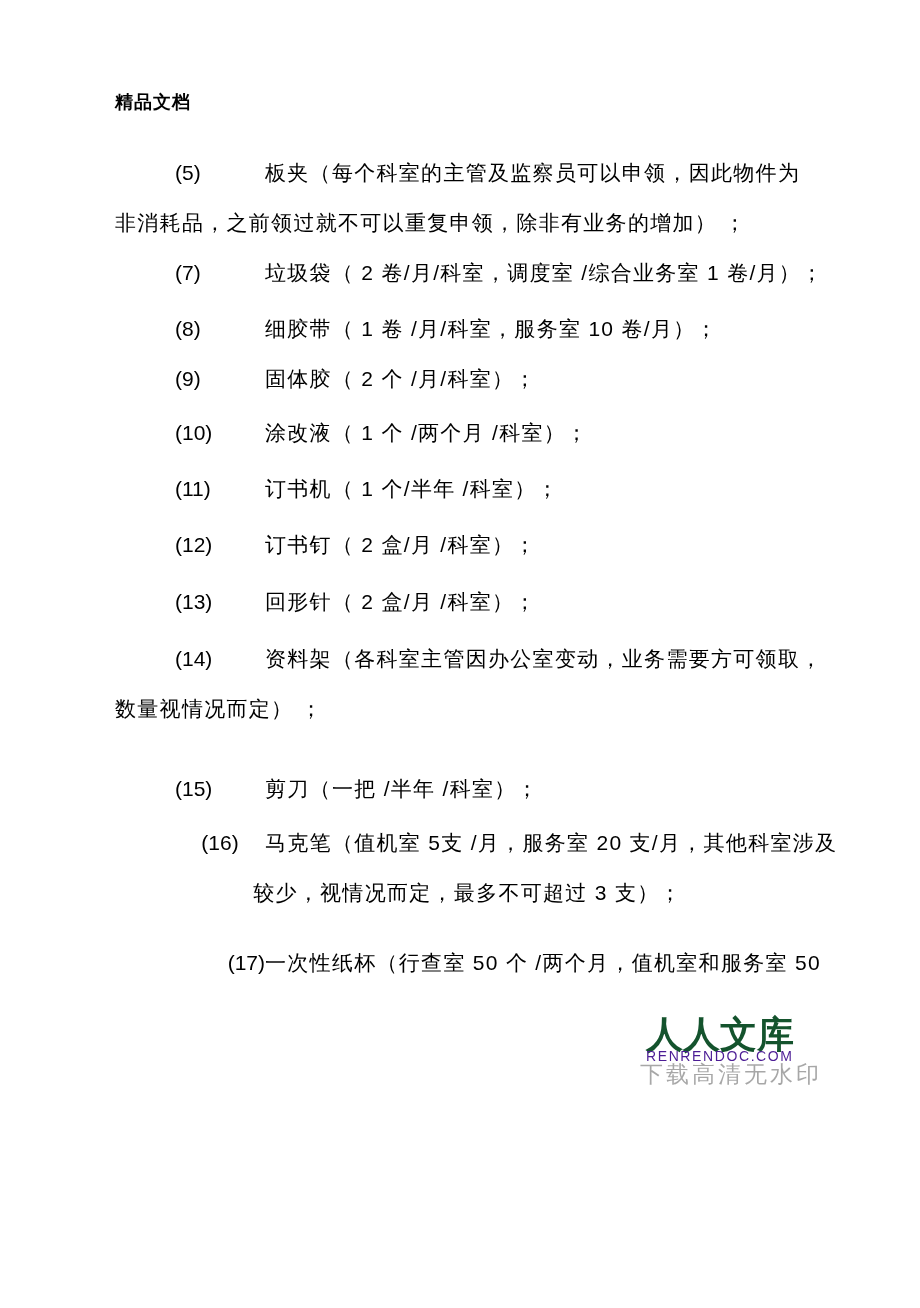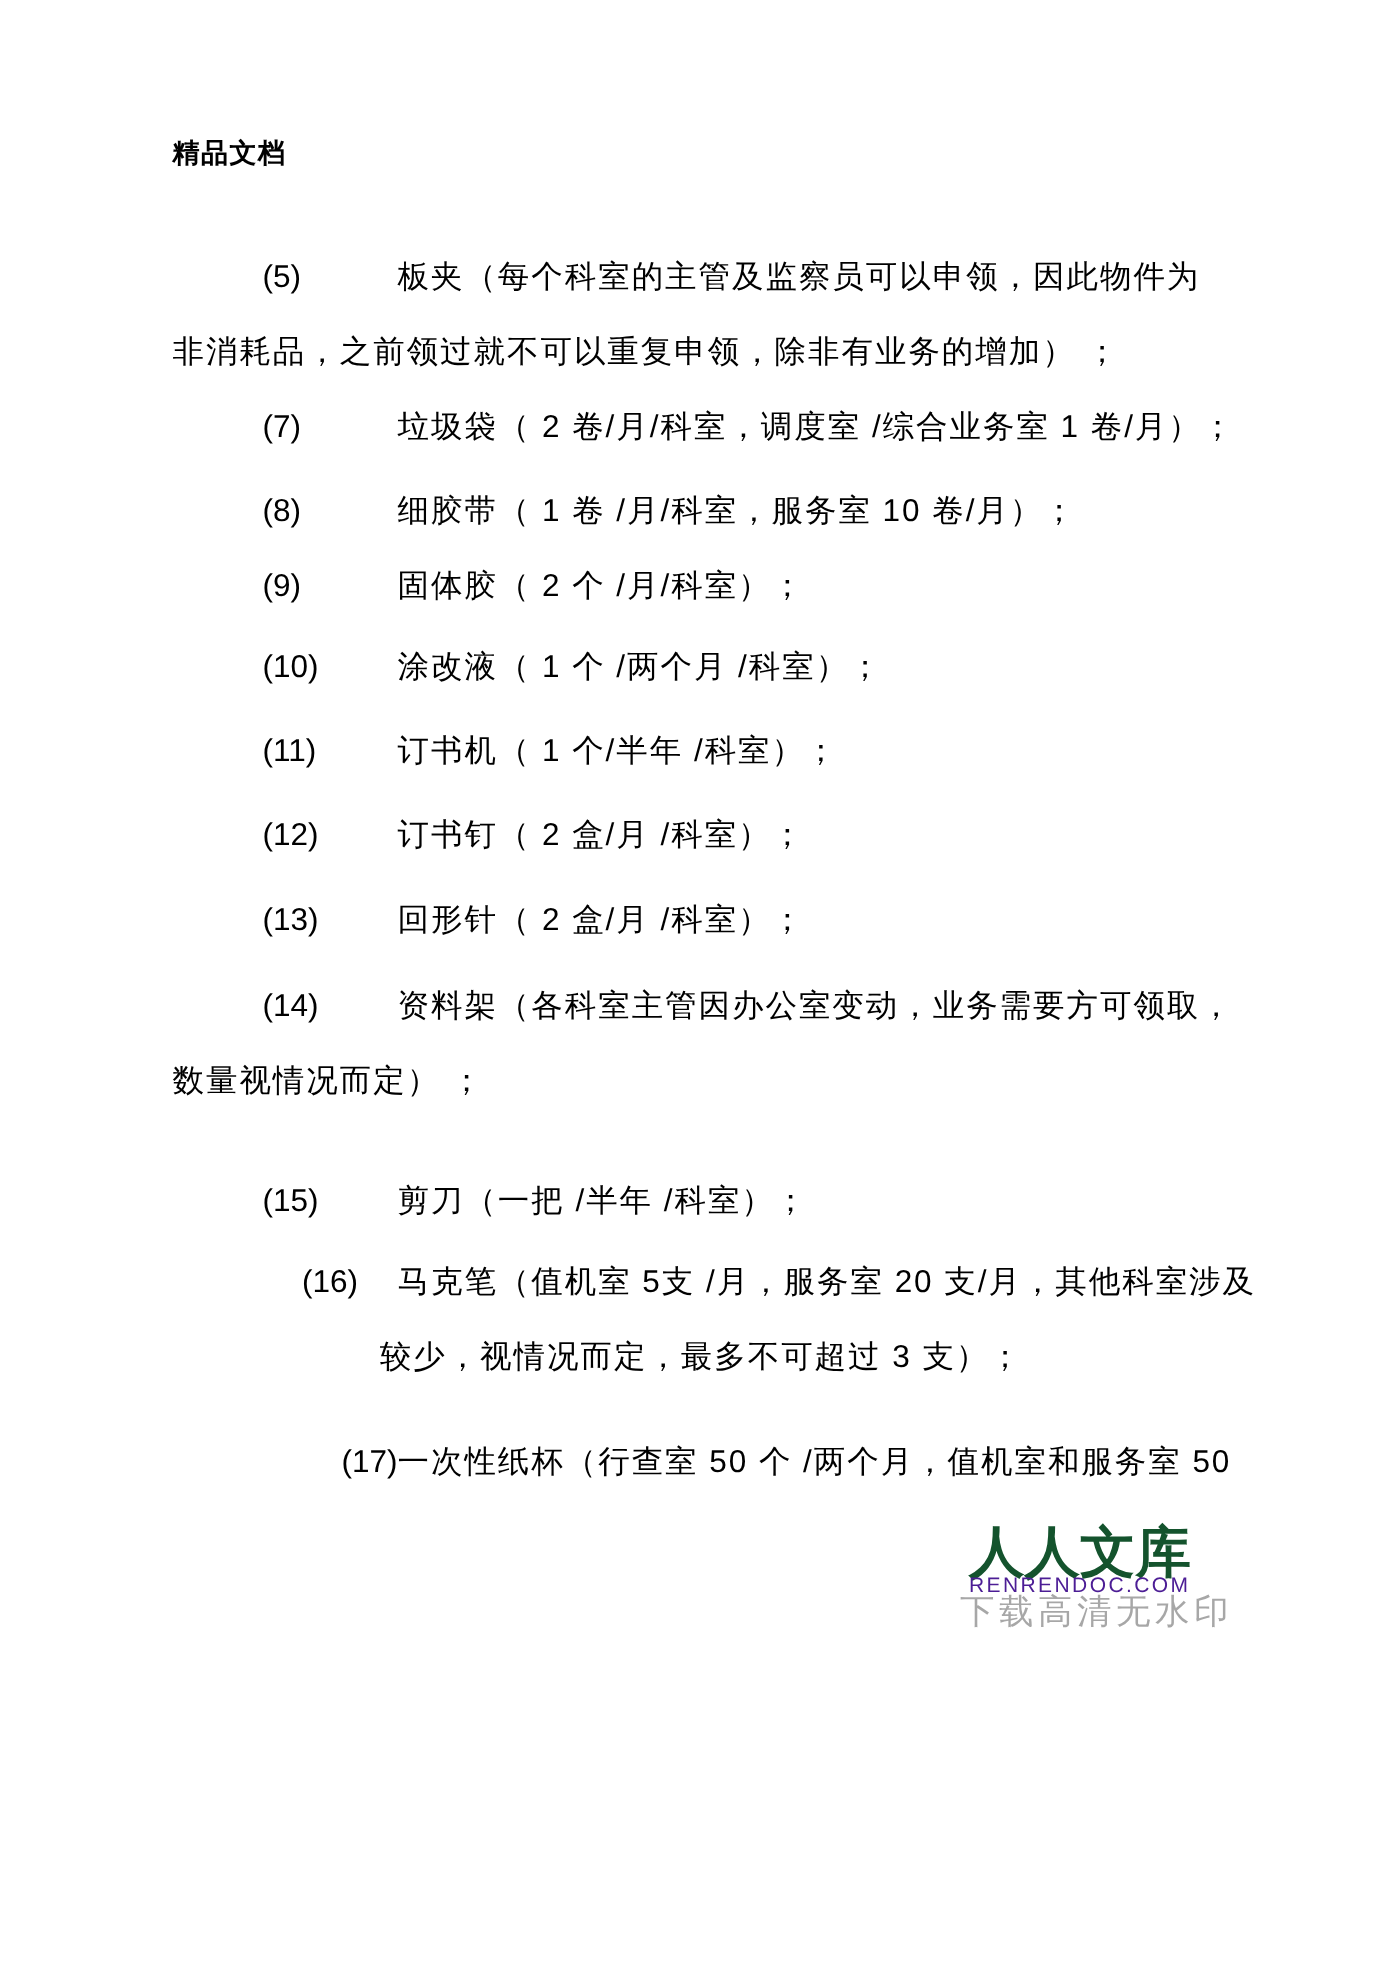--- a/index.html
+++ b/index.html
@@ -16,21 +16,21 @@
     position:absolute;
     left:115px;
     top:90px;
     font-size:18px;
     font-weight:bold;
     letter-spacing:1px;
   }
   #doc-body{
     position:absolute;
     left:115px;
-    top:160px;
+    top:148px;
     width:705px;
   }
   .item{margin-bottom:0;}
   .item:nth-child(2){margin-bottom:6px;}
   .item:nth-child(4){margin-bottom:4px;}
   .item:nth-child(5){margin-bottom:6px;}
   .item:nth-child(6){margin-bottom:6px;}
   .item:nth-child(7){margin-bottom:7px;}
   .item:nth-child(8){margin-bottom:7px;}
   .item:nth-child(9){margin-bottom:30px;}

